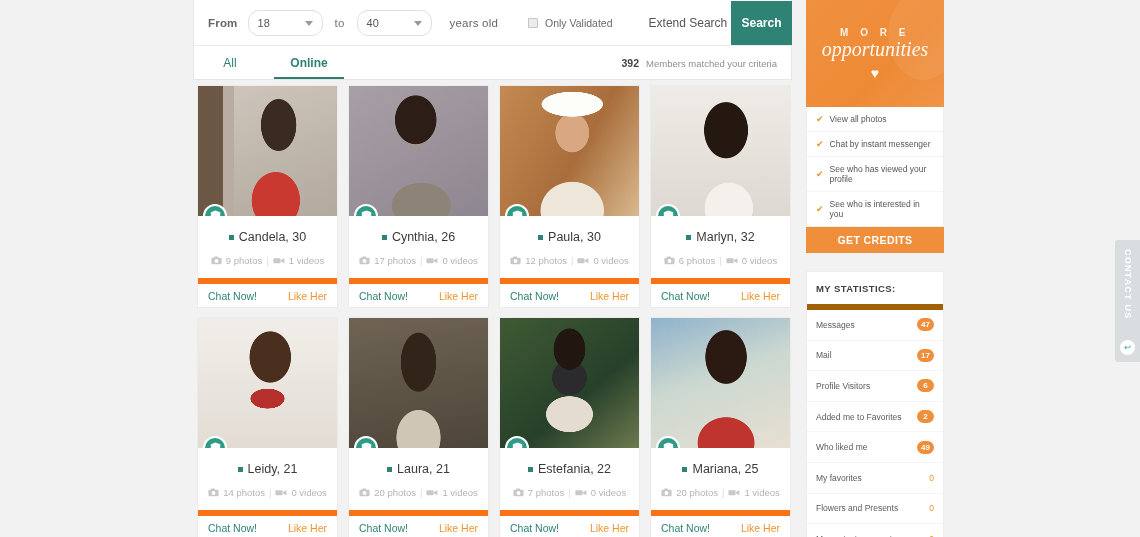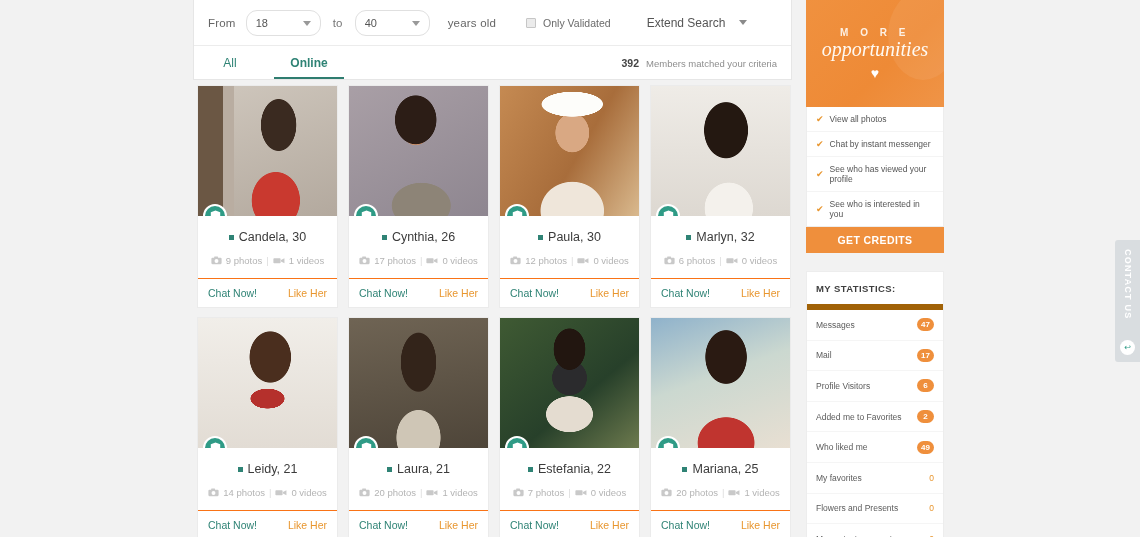--- a/index.html
+++ b/index.html
@@ -19,21 +19,21 @@
   
   .search-panel {
     background: #ffffff; border: 1px solid #e6e6e6; border-top: none;
     width: 599px;
   }
   .search-row {
     height: 46px; display: flex; align-items: center; padding-left: 14px;
     border-bottom: 1px solid #ececec;
   }
   .lbl { font-size: 11.5px; color: #666; letter-spacing: .2px; }
-  .lbl-from { margin-right: 10px; }
+  .lbl-from { margin-right: 10px; font-weight: bold; }
   .lbl-to { margin: 0 12px; color: #777; }
   .lbl-years { margin-left: 18px; color: #666; font-size: 11.5px; }
 
   .sel {
     position: relative; width: 75px; height: 26px;
     border: 1px solid #e0e0e0; background: #fff; border-radius: 11px;
     display: flex; align-items: center; padding-left: 9px;
     font-size: 11px; color: #555;
   }
   .sel .caret {
@@ -157,21 +157,21 @@
     display: flex; align-items: center; justify-content: center; gap: 5px;
   }
   .dot-on { width: 5px; height: 5px; background: #2f8375; display: inline-block; }
   .meta {
     margin-top: 11px; display: flex; align-items: center; justify-content: center;
     gap: 4px; font-size: 9.5px; color: #b4b4b4;
   }
   .meta .sep { color: #dcdcdc; }
   .meta-item { display: flex; align-items: center; gap: 4px; }
   .card-actions {
-    margin-top: 12px; border-top: 1px solid #f97316;
+    margin-top: 12px; border-top: 6px solid #f97316;
     height: 29px; display: flex; align-items: center;
     justify-content: space-between; padding: 0 10px;
   }
   .chat-now { font-size: 10.5px; color: #2f8375; cursor: pointer; }
   .like-her { font-size: 10.5px; color: #e8962f; cursor: pointer; }
 
   
   .side { position: absolute; left: 806px; top: 0; width: 138px; }
 
   .promo-head {
@@ -272,20 +272,21 @@
         <div class="chk-wrap">
           <span class="chk"></span>
           <span class="chk-lbl">Only Validated</span>
         </div>
 
         <div class="extend">
           <span>Extend Search</span>
           <span class="caret"></span>
         </div>
 
+        <div class="search-btn">Search</div>
       </div>
 
       <div class="tabs-row">
         <div class="tab t-all">All</div>
         <div class="tab t-online active">Online</div>
         <div class="matched">
           <span class="matched-count">392</span>
           <span class="matched-text">Members matched your criteria</span>
         </div>
       </div>

